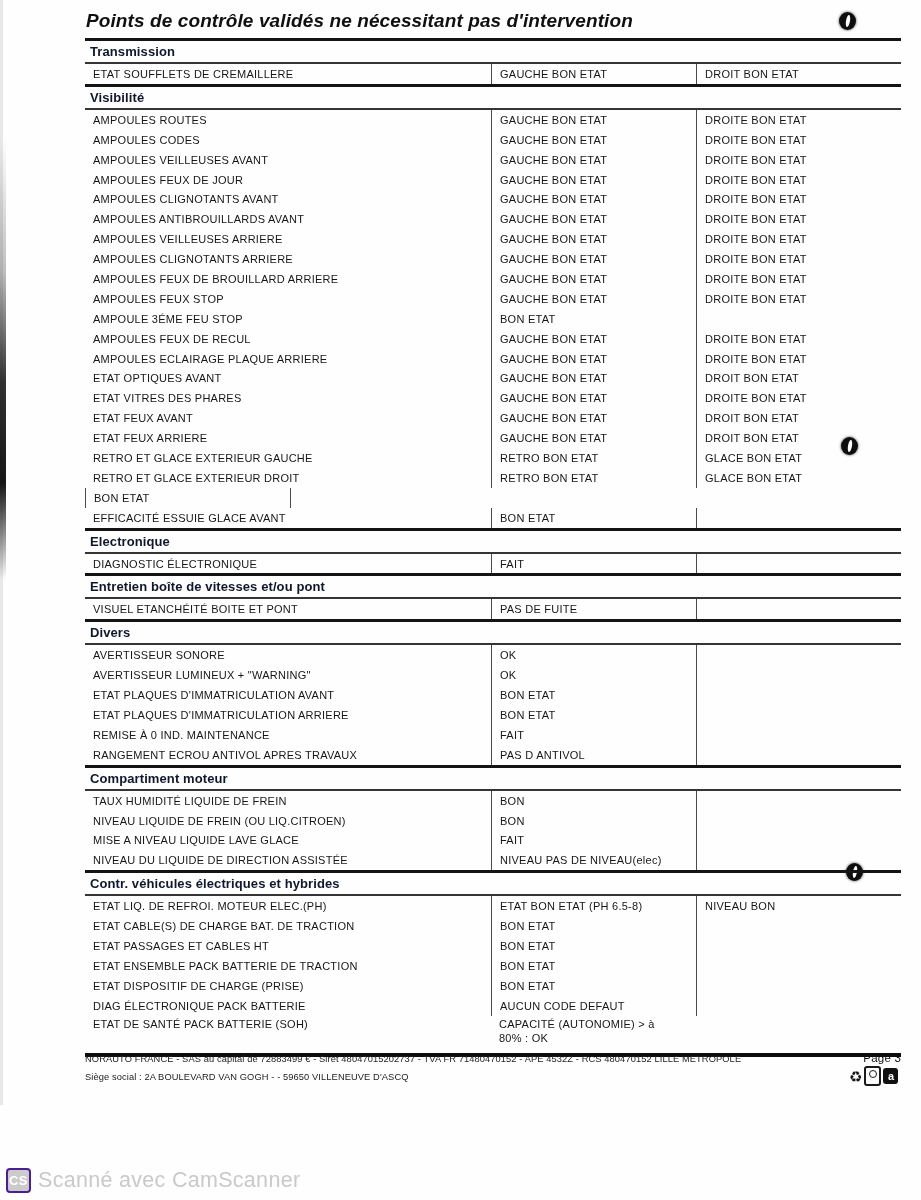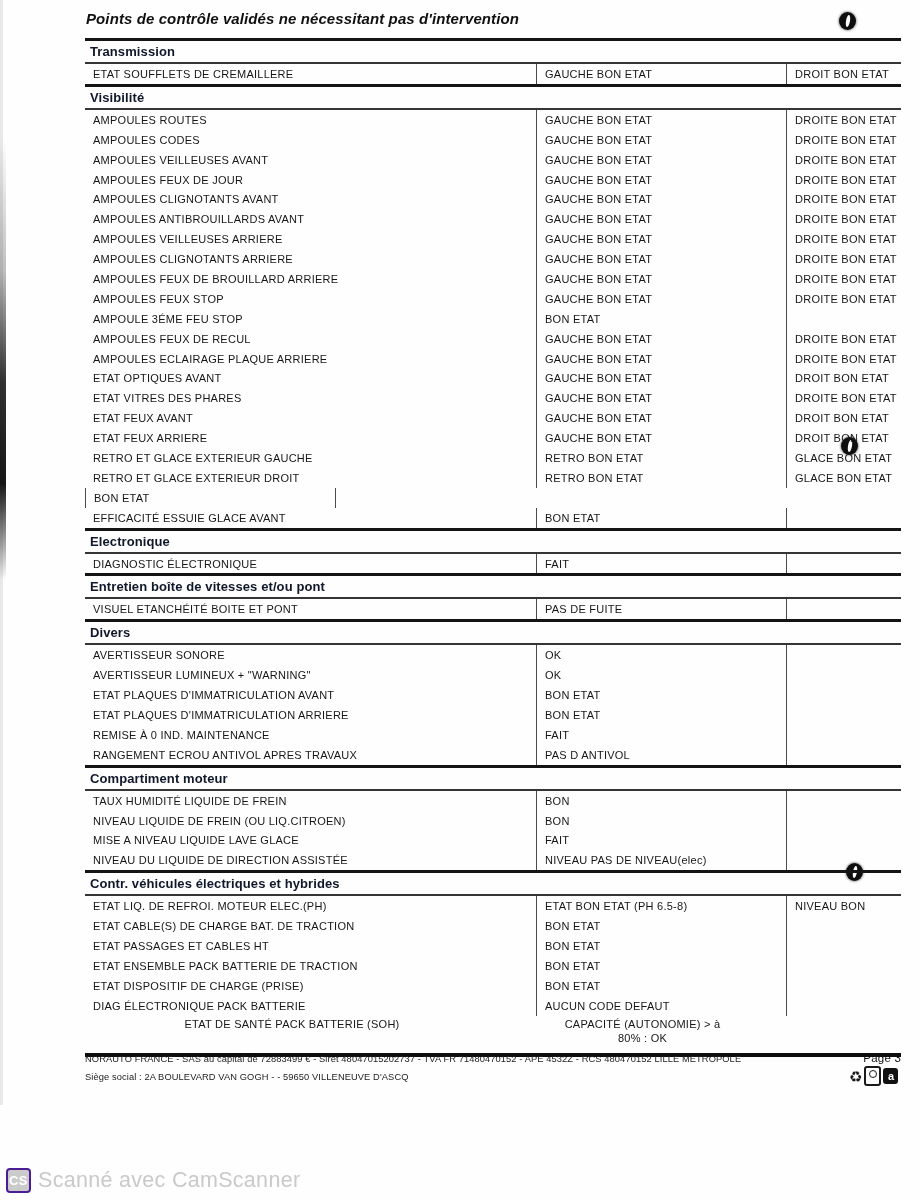--- a/index.html
+++ b/index.html
@@ -16,45 +16,45 @@
   .left-edge-artifact{position:absolute;left:0;top:140px;width:6px;height:440px;
     background:linear-gradient(180deg,
       rgba(40,40,40,0) 0%,
       rgba(40,40,40,.30) 30%,
       rgba(15,15,15,.85) 55%,
       rgba(10,10,10,.95) 78%,
       rgba(40,40,40,.25) 95%,
       rgba(40,40,40,0) 100%);}
 
   .title{position:absolute;left:86px;top:10px;width:700px;
-    font-size:15px;font-weight:bold;font-style:italic;letter-spacing:.1px;color:#101010;}
+    font-size:19px;font-weight:bold;font-style:italic;letter-spacing:.1px;color:#101010;}
 
   
   .stamp{position:absolute;width:17px;height:18px;background:#0e0e0e;border-radius:50%;
     box-shadow:0 0 2px 1px rgba(0,0,0,.35);}
   .stamp .slit{position:absolute;left:6.5px;top:3px;width:4px;height:12px;background:#fdfdfd;
     border-radius:50%;transform:rotate(10deg);}
   .stamp.s1{left:839px;top:12px;}
   .stamp.s2{left:841px;top:437px;}
   .stamp.s3{left:846px;top:863px;}
 
   
   .table{position:absolute;left:85px;top:38px;width:816px;border-bottom:4px solid #0d0d0d;}
   .section-heading{border-top:3px solid #141414;padding:3px 0 3px 5px;
     font-size:13px;font-weight:bold;letter-spacing:.1px;color:#0f172a;}
   .section-rows{border-top:2px solid #353535;}
-  .row{display:flex;min-height:19.9px;align-items:center;gap:45px;}
+  .row{display:flex;min-height:19.9px;align-items:center;}
   .cell{box-sizing:border-box;padding-left:8px;font-size:11px;letter-spacing:.25px;
     white-space:nowrap;color:#161616;}
   .c1{width:406px;}
   .c2{width:205px;}
   .c3{flex:1;}
   .div-left{border-left:1.5px solid #4a4a4a;align-self:stretch;display:flex;align-items:center;}
   .row .div-left{padding-top:0;}
-  .row-tall{min-height:37px;align-items:flex-start;text-align:center;}
+  .row-tall{min-height:37px;align-items:flex-start;}
   .row-tall .cell{white-space:pre-line;line-height:1.3;padding-top:1px;}
 
   
   .footer{position:absolute;left:85px;top:1052px;width:816px;color:#222;}
   .footer-row1{display:flex;justify-content:space-between;align-items:baseline;}
   .footer-legal{font-size:9.3px;letter-spacing:.1px;}
   .page-num{font-size:11.5px;letter-spacing:.2px;color:#111;}
   .footer-address{font-size:9.3px;margin-top:8px;letter-spacing:.1px;}
 
   .footer-logos{position:absolute;left:849px;top:1066px;display:flex;align-items:center;gap:2px;}

